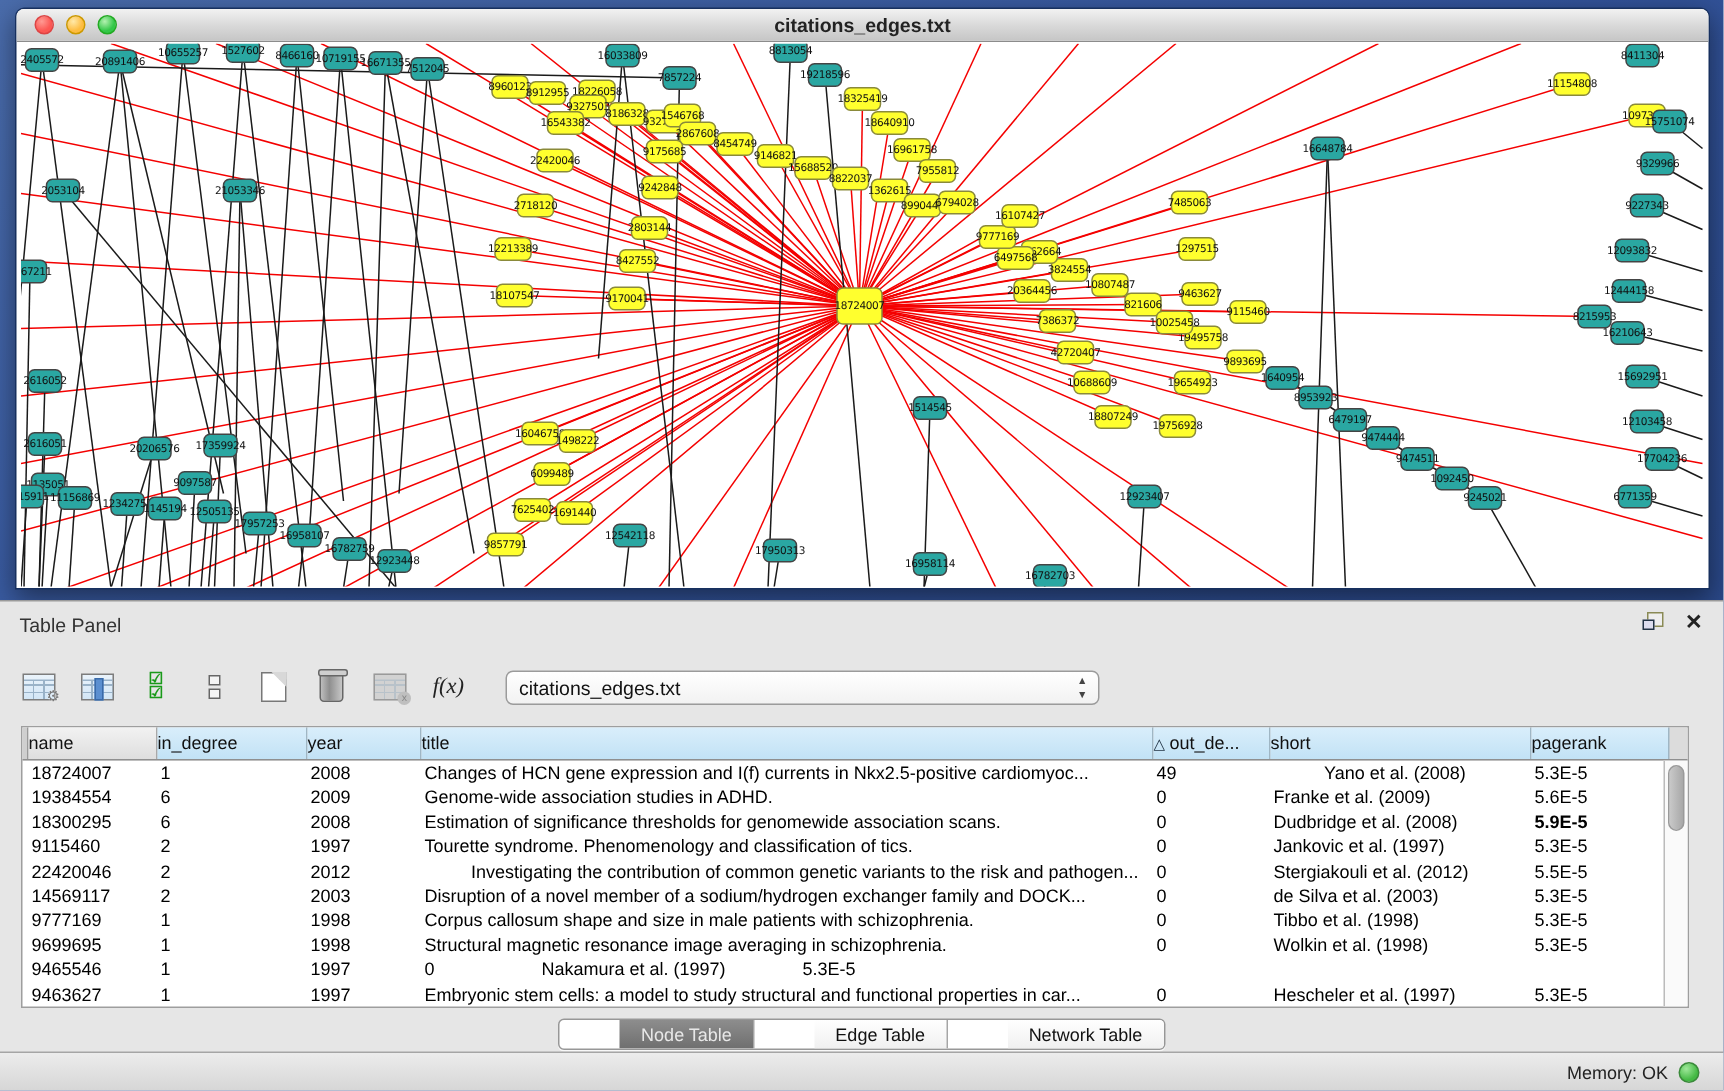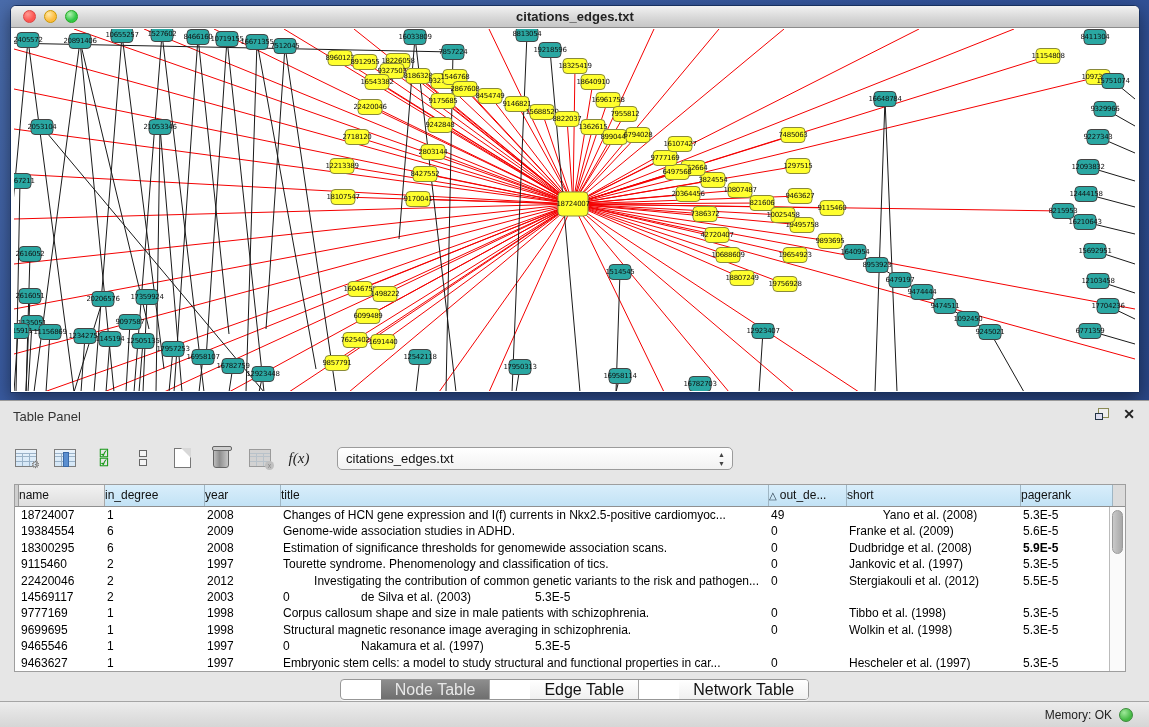--- a/index.html
+++ b/index.html
@@ -50,21 +50,21 @@
   .tbody { flex:1; overflow:hidden; position:relative; display:flex; }
   .rows { flex:1; }
   .tr { display:flex; height:16.4px; }
   .td { font-size:12px; color:#000; padding:0 6px; white-space:nowrap; overflow:hidden; text-overflow:ellipsis; line-height:16px; flex:none; }
   .vsb { width:17px; flex:none; border-left:1px solid #bbb; background:#fafafa; position:relative; }
   .vsb .thumb { position:absolute; left:2px; top:3px; width:11px; height:44px; border-radius:6px;
     background:linear-gradient(90deg,#c9c9c9,#a8a8a8); border:1px solid #9a9a9a; }
 
   .tabbar { position:absolute; left:0; right:0; top:248px; height:30px; display:flex; justify-content:center; align-items:flex-start; }
   .seg { display:flex; border:1px solid #979797; border-radius:4px; overflow:hidden; background:#fff; height:21px; box-shadow:0 1px 0 rgba(255,255,255,.7); }
-  .seg .tab { font-size:16px; padding:0 14px; line-height:20px; color:#111; background:linear-gradient(#fff,#f0f0f0); border-right:1px solid #a5a5a5; cursor:default;margin-left:40px; }
+  .seg .tab { font-size:12px; padding:0 14px; line-height:20px; color:#111; background:linear-gradient(#fff,#f0f0f0); border-right:1px solid #a5a5a5; cursor:default;margin-left:40px; }
   .seg .tab:last-child { border-right:none; }
   .seg .tab.active { background:linear-gradient(#8d8d8d,#6f6f6f); color:#e8e8e8; }
 
   .statusbar { position:absolute; left:0; bottom:0; width:1149px; height:26px;
     background:linear-gradient(#ececec,#d6d6d6); border-top:1px solid #a5a5a5;
     display:flex; align-items:center; justify-content:flex-end; padding-right:16px; gap:7px; }
   .mem-label { font-size:12px; color:#222; }
   .mem-dot { width:14px; height:14px; border-radius:50%;
     background:radial-gradient(circle at 35% 30%,#9fe89a,#44b944 65%); border:1px solid #3a8a3a; }
 
@@ -841,20 +841,21 @@
               <div class="td" style="width: 76px;">2012</div>
               <div class="td" style="width: 488px; text-align: right;">Investigating the contribution of common genetic variants to the risk and pathogen...</div>
               <div class="td" style="width: 78px;">0</div>
               <div class="td" style="width: 174px;">Stergiakouli et al. (2012)</div>
               <div class="td" style="width: 92px;">5.5E-5</div>
             </div>
             <div class="tr">
               <div class="td" style="width: 86px;">14569117</div>
               <div class="td" style="width: 100px;">2</div>
               <div class="td" style="width: 76px;">2003</div>
+              <div class="td" style="width: 488px;">Disruption of a novel member of a sodium/hydrogen exchanger family and DOCK...</div>
               <div class="td" style="width: 78px;">0</div>
               <div class="td" style="width: 174px;">de Silva et al. (2003)</div>
               <div class="td" style="width: 92px;">5.3E-5</div>
             </div>
             <div class="tr">
               <div class="td" style="width: 86px;">9777169</div>
               <div class="td" style="width: 100px;">1</div>
               <div class="td" style="width: 76px;">1998</div>
               <div class="td" style="width: 488px;">Corpus callosum shape and size in male patients with schizophrenia.</div>
               <div class="td" style="width: 78px;">0</div>

